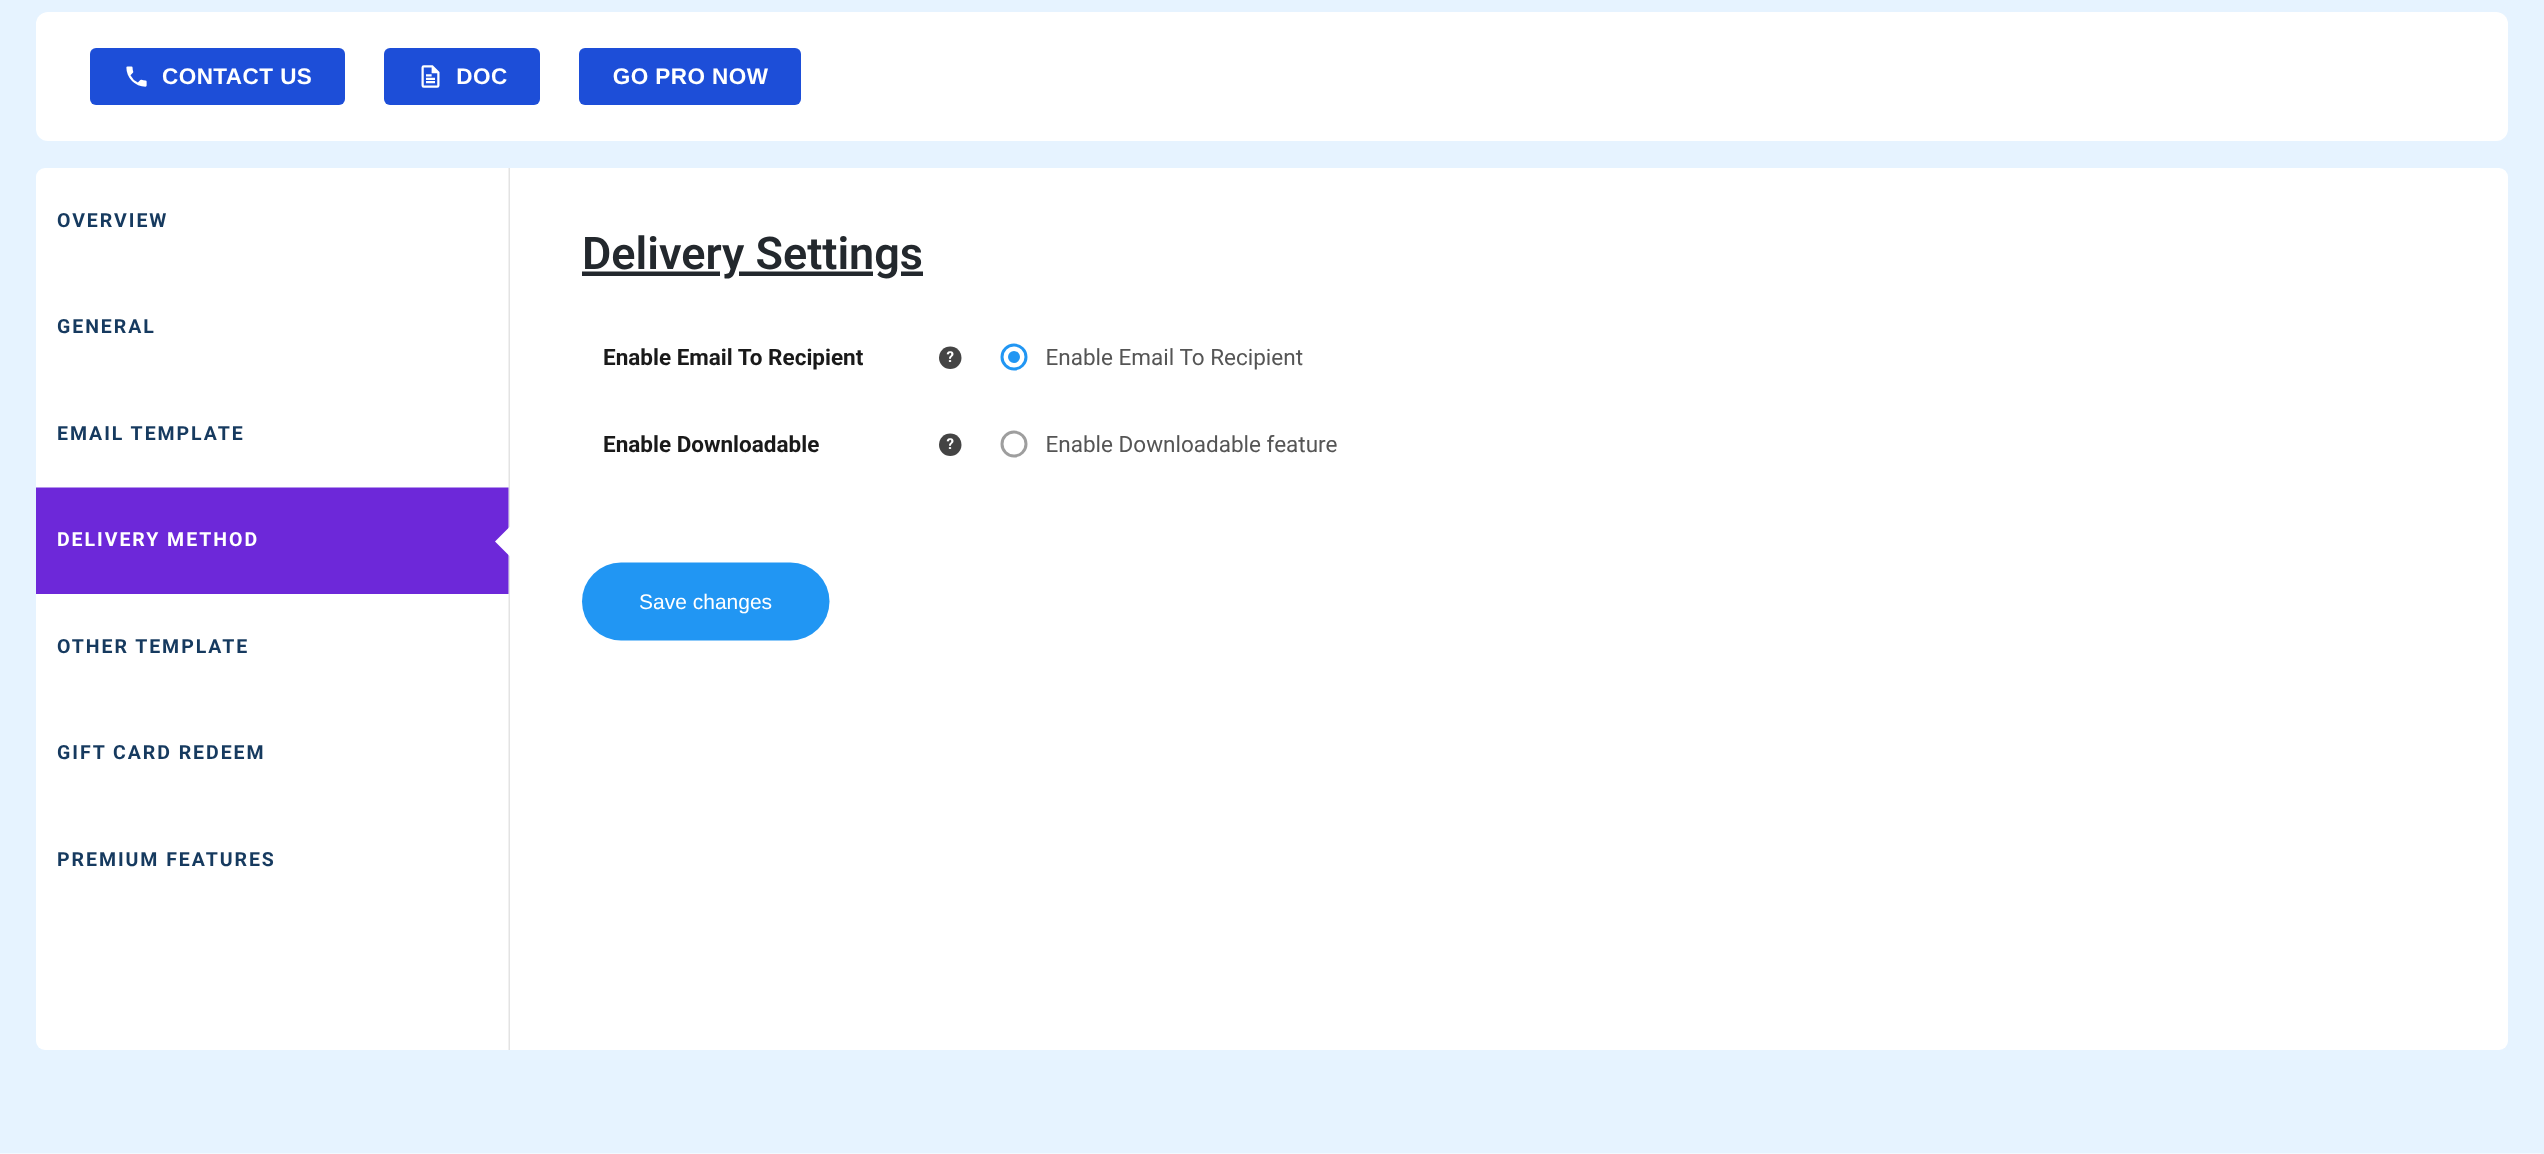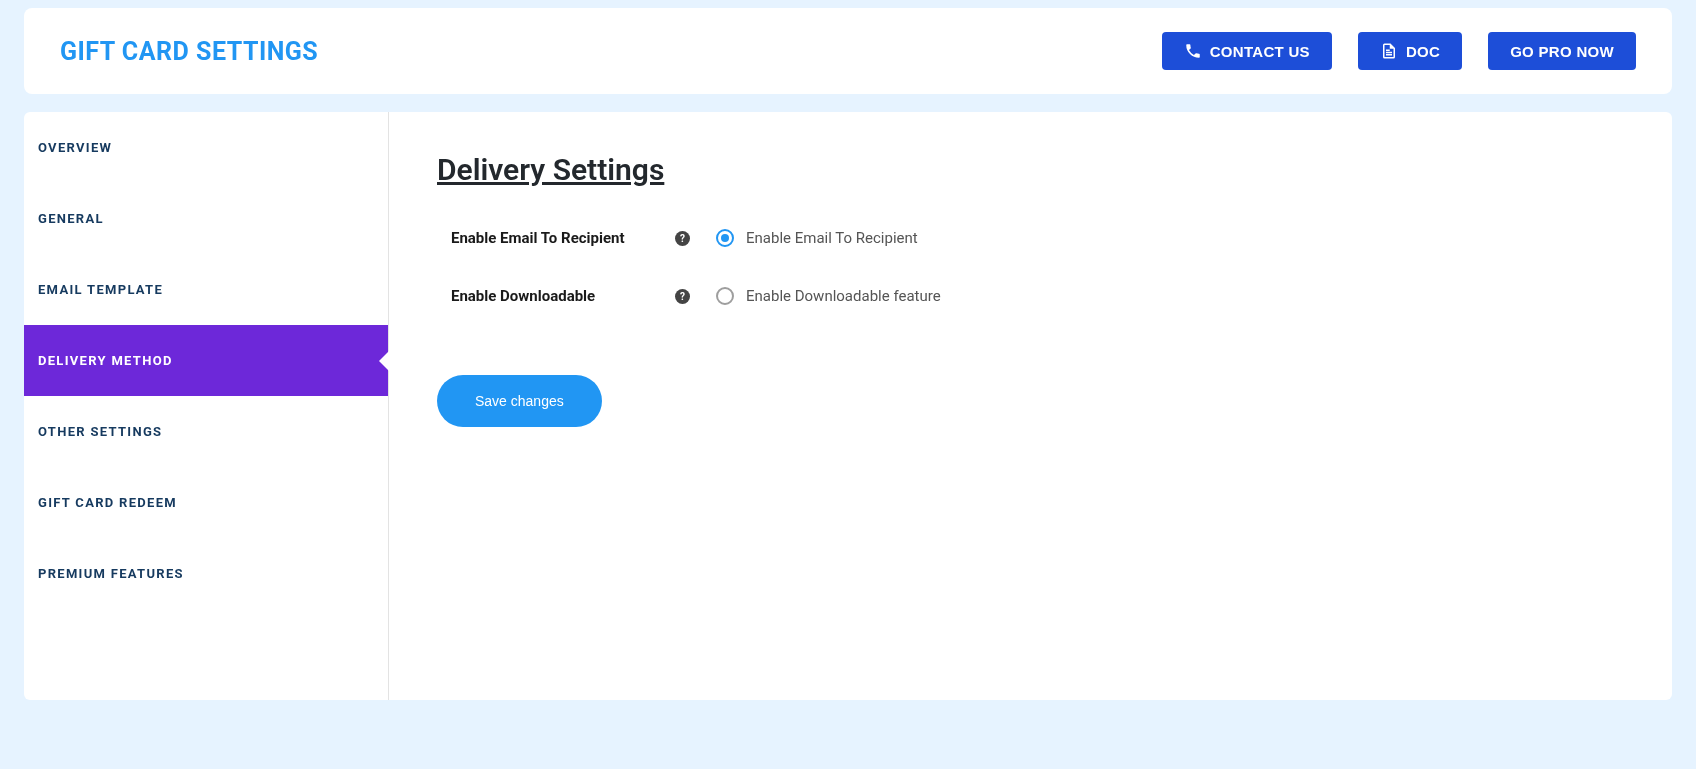--- a/index.html
+++ b/index.html
@@ -50,21 +50,21 @@
       height: 18px;
       fill: #fff;
     }
     .content-card {
       background: #fff;
       border-radius: 6px;
       display: flex;
       min-height: 588px;
     }
     .sidebar {
-      width: 365px;
+      width: 316px;
       border-right: 1px solid #e3e3e3;
       padding-top: 0;
     }
     .sidebar-item {
       padding: 28px 14px;
       color: #163a5f;
       font-size: 13px;
       font-weight: 700;
       letter-spacing: 1.3px;
       cursor: pointer;
@@ -161,21 +161,20 @@
       padding: 18px 38px;
       font-size: 14px;
       cursor: pointer;
       margin-top: 30px;
     }
   </style>
 </head>
 <body>
 
 <div class="header-card">
-  <div class="page-title">GIFT CARD SETTINGS</div>
   <div class="header-buttons">
     <button class="btn">
       <svg viewBox="0 0 24 24">
           <path d="M6.62 10.79a15.053 15.053 0 006.59 6.59l2.2-2.2a1 1 0 011.05-.24 11.36 11.36 0 003.55.57 1 1 0 011 1V20a1 1 0 01-1 1A17 17 0 013 4a1 1 0 011-1h3.5a1 1 0 011 1 11.36 11.36 0 00.57 3.55 1 1 0 01-.24 1.05z"></path>
         </svg>
       <span>CONTACT US</span>
     </button>
     <button class="btn">
       <svg viewBox="0 0 24 24">
           <path d="M14 2H6a2 2 0 00-2 2v16a2 2 0 002 2h12a2 2 0 002-2V8l-6-6zM6 20V4h7v5h5v11H6zm2-7h8v2H8v-2zm0 3h8v2H8v-2zm0-6h5v2H8v-2z"></path>
@@ -196,21 +195,21 @@
     <div class="sidebar-item">
       <span>GENERAL</span>
     </div>
     <div class="sidebar-item">
       <span>EMAIL TEMPLATE</span>
     </div>
     <div class="sidebar-item active">
       <span>DELIVERY METHOD</span>
     </div>
     <div class="sidebar-item">
-      <span>OTHER SETTINGS</span>
+      <span>OTHER TEMPLATE</span>
     </div>
     <div class="sidebar-item">
       <span>GIFT CARD REDEEM</span>
     </div>
     <div class="sidebar-item">
       <span>PREMIUM FEATURES</span>
     </div>
   </div>
 
   <div class="main">

